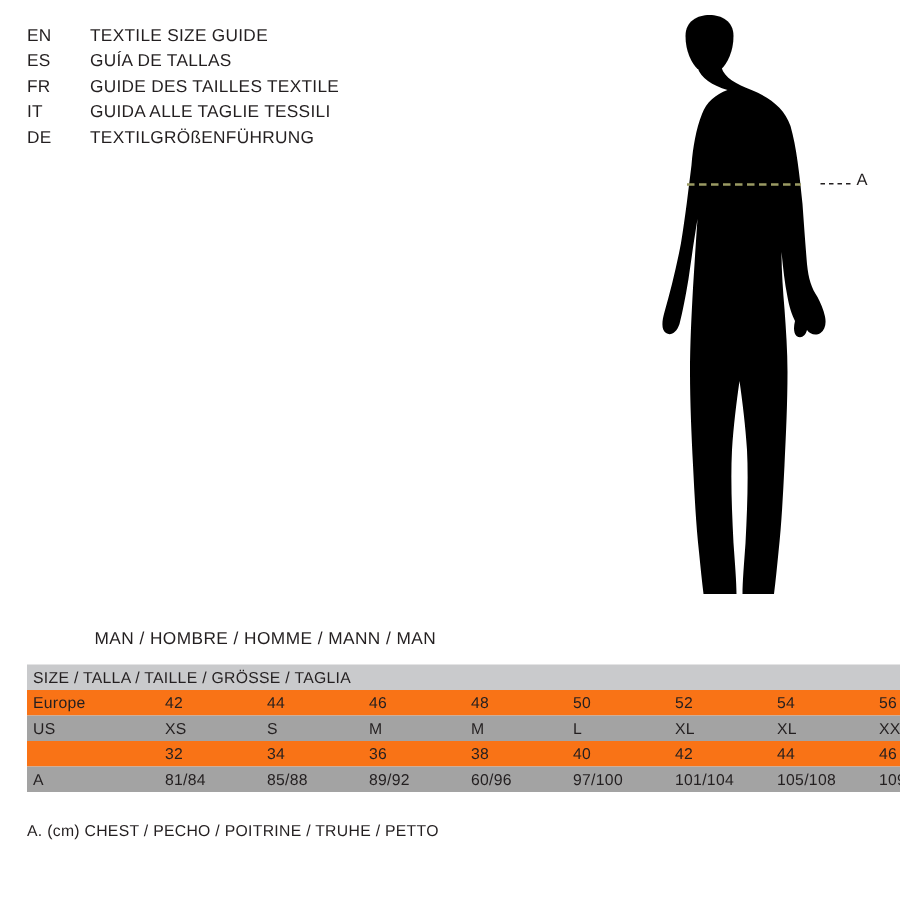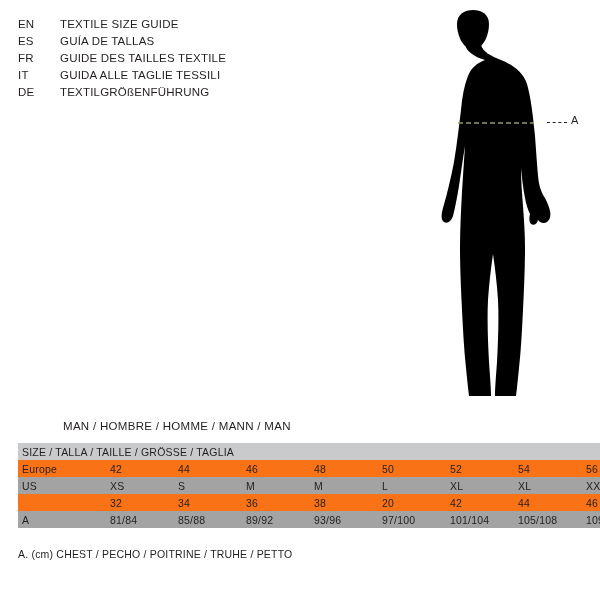--- a/index.html
+++ b/index.html
@@ -257,31 +257,31 @@
         <td>XL</td>
         <td>XL</td>
         <td>XXL</td>
       </tr>
       <tr class="shade">
         <td></td>
         <td>32</td>
         <td>34</td>
         <td>36</td>
         <td>38</td>
-        <td>20</td>
+        <td>40</td>
         <td>42</td>
         <td>44</td>
         <td>46</td>
       </tr>
       <tr class="plain">
         <td>A</td>
         <td>81/84</td>
         <td>85/88</td>
         <td>89/92</td>
-        <td>93/96</td>
+        <td>60/96</td>
         <td>97/100</td>
         <td>101/104</td>
         <td>105/108</td>
         <td>109/112</td>
       </tr>
     </tbody>
   </table>
 
   <div class="footnote">A. (cm) CHEST / PECHO / POITRINE / TRUHE / PETTO</div>
 

